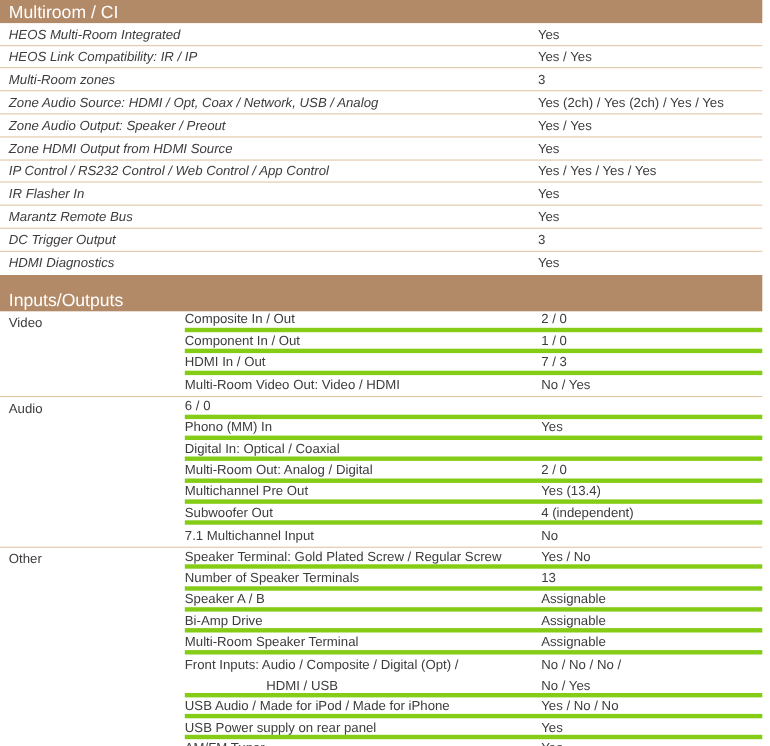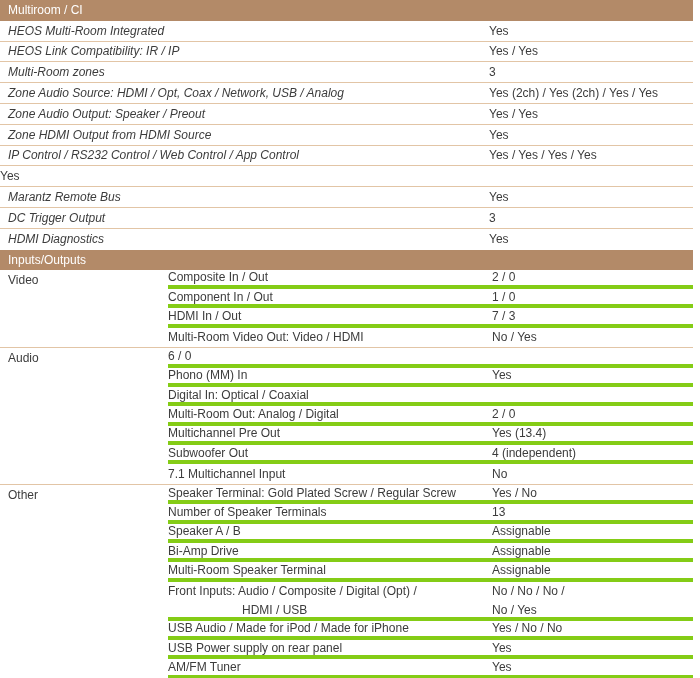--- a/index.html
+++ b/index.html
@@ -11,25 +11,25 @@
     font-size: 12px;
   }
   .spec-table { width: 693px; }
 
   
   .section-header {
     height: 20.8px;
     background: #b38a68;
     color: #ffffff;
     display: flex;
-    align-items: center;
+    align-items: flex-end;
     padding-left: 8px;
-    font-size: 12px;
-  }
-  .section-header.second { height: 20px; }
+    font-size: 16px;
+  }
+  .section-header.second { height: 33px; }
 
   
   .s1row {
     height: 20.8px;
     display: flex;
     align-items: center;
     border-bottom: 1px solid #e2c5a6;
   }
   .s1row.last { border-bottom: none; }
   .s1row .label {
@@ -105,20 +105,21 @@
   </div>
   <div class="s1row">
     <span class="label">Zone HDMI Output from HDMI Source</span>
     <span class="value">Yes</span>
   </div>
   <div class="s1row">
     <span class="label">IP Control / RS232 Control / Web Control / App Control</span>
     <span class="value">Yes / Yes / Yes / Yes</span>
   </div>
   <div class="s1row">
+    <span class="label">IR Flasher In</span>
     <span class="value">Yes</span>
   </div>
   <div class="s1row">
     <span class="label">Marantz Remote Bus</span>
     <span class="value">Yes</span>
   </div>
   <div class="s1row">
     <span class="label">DC Trigger Output</span>
     <span class="value">3</span>
   </div>

